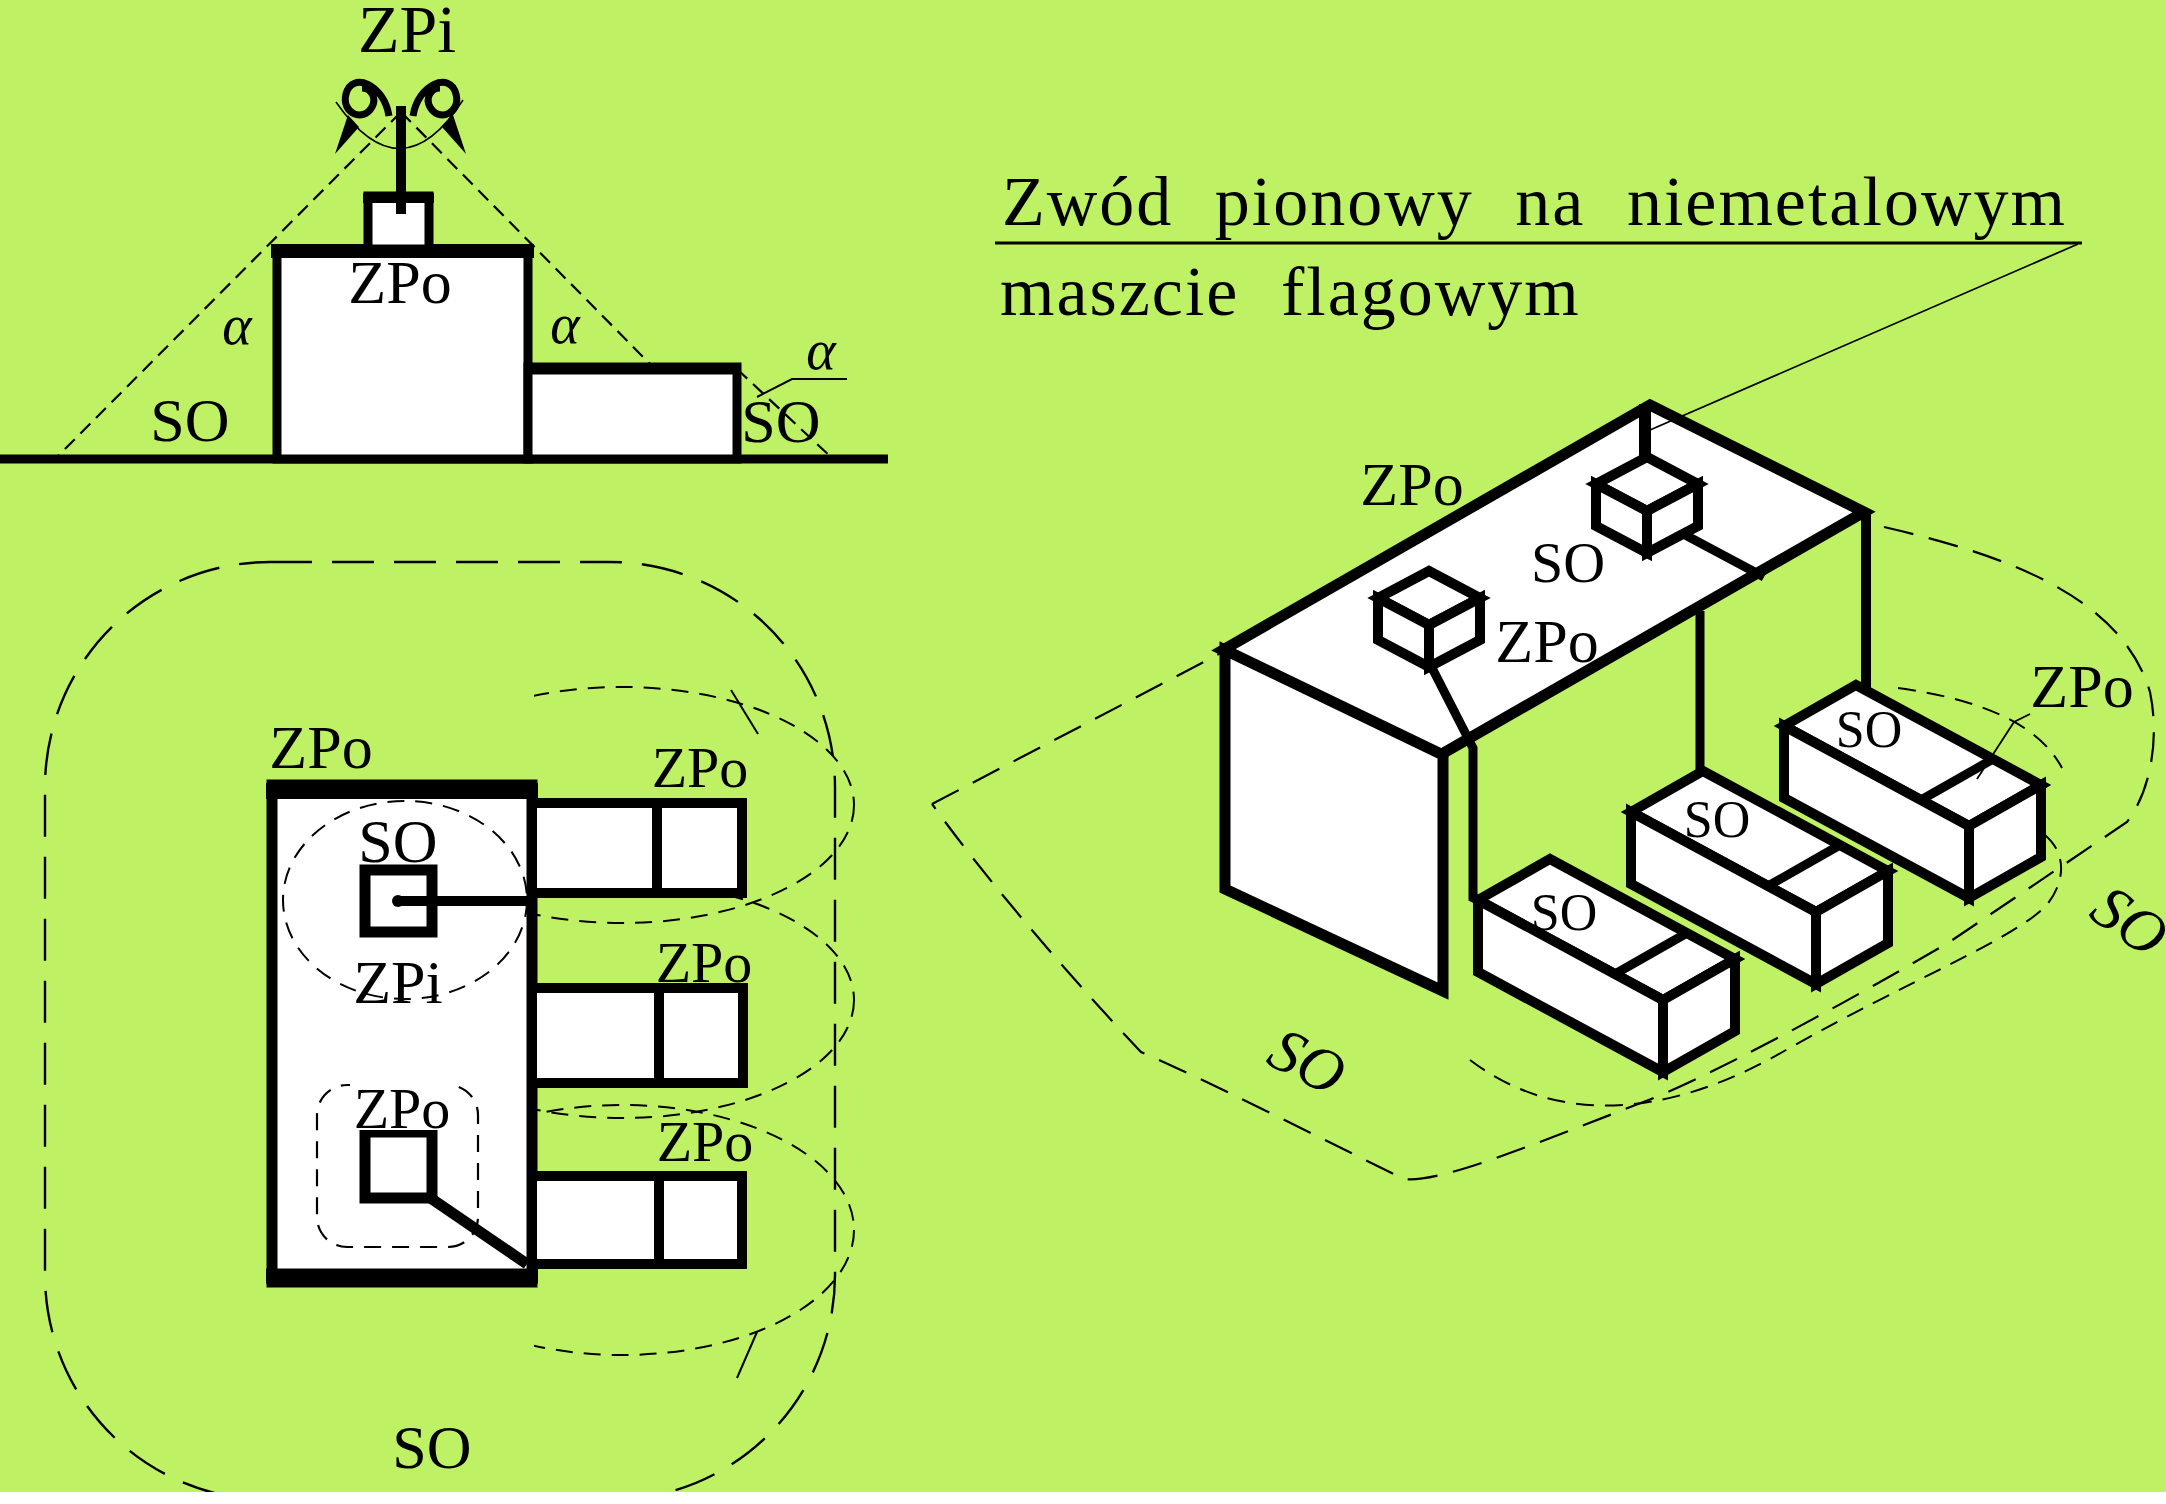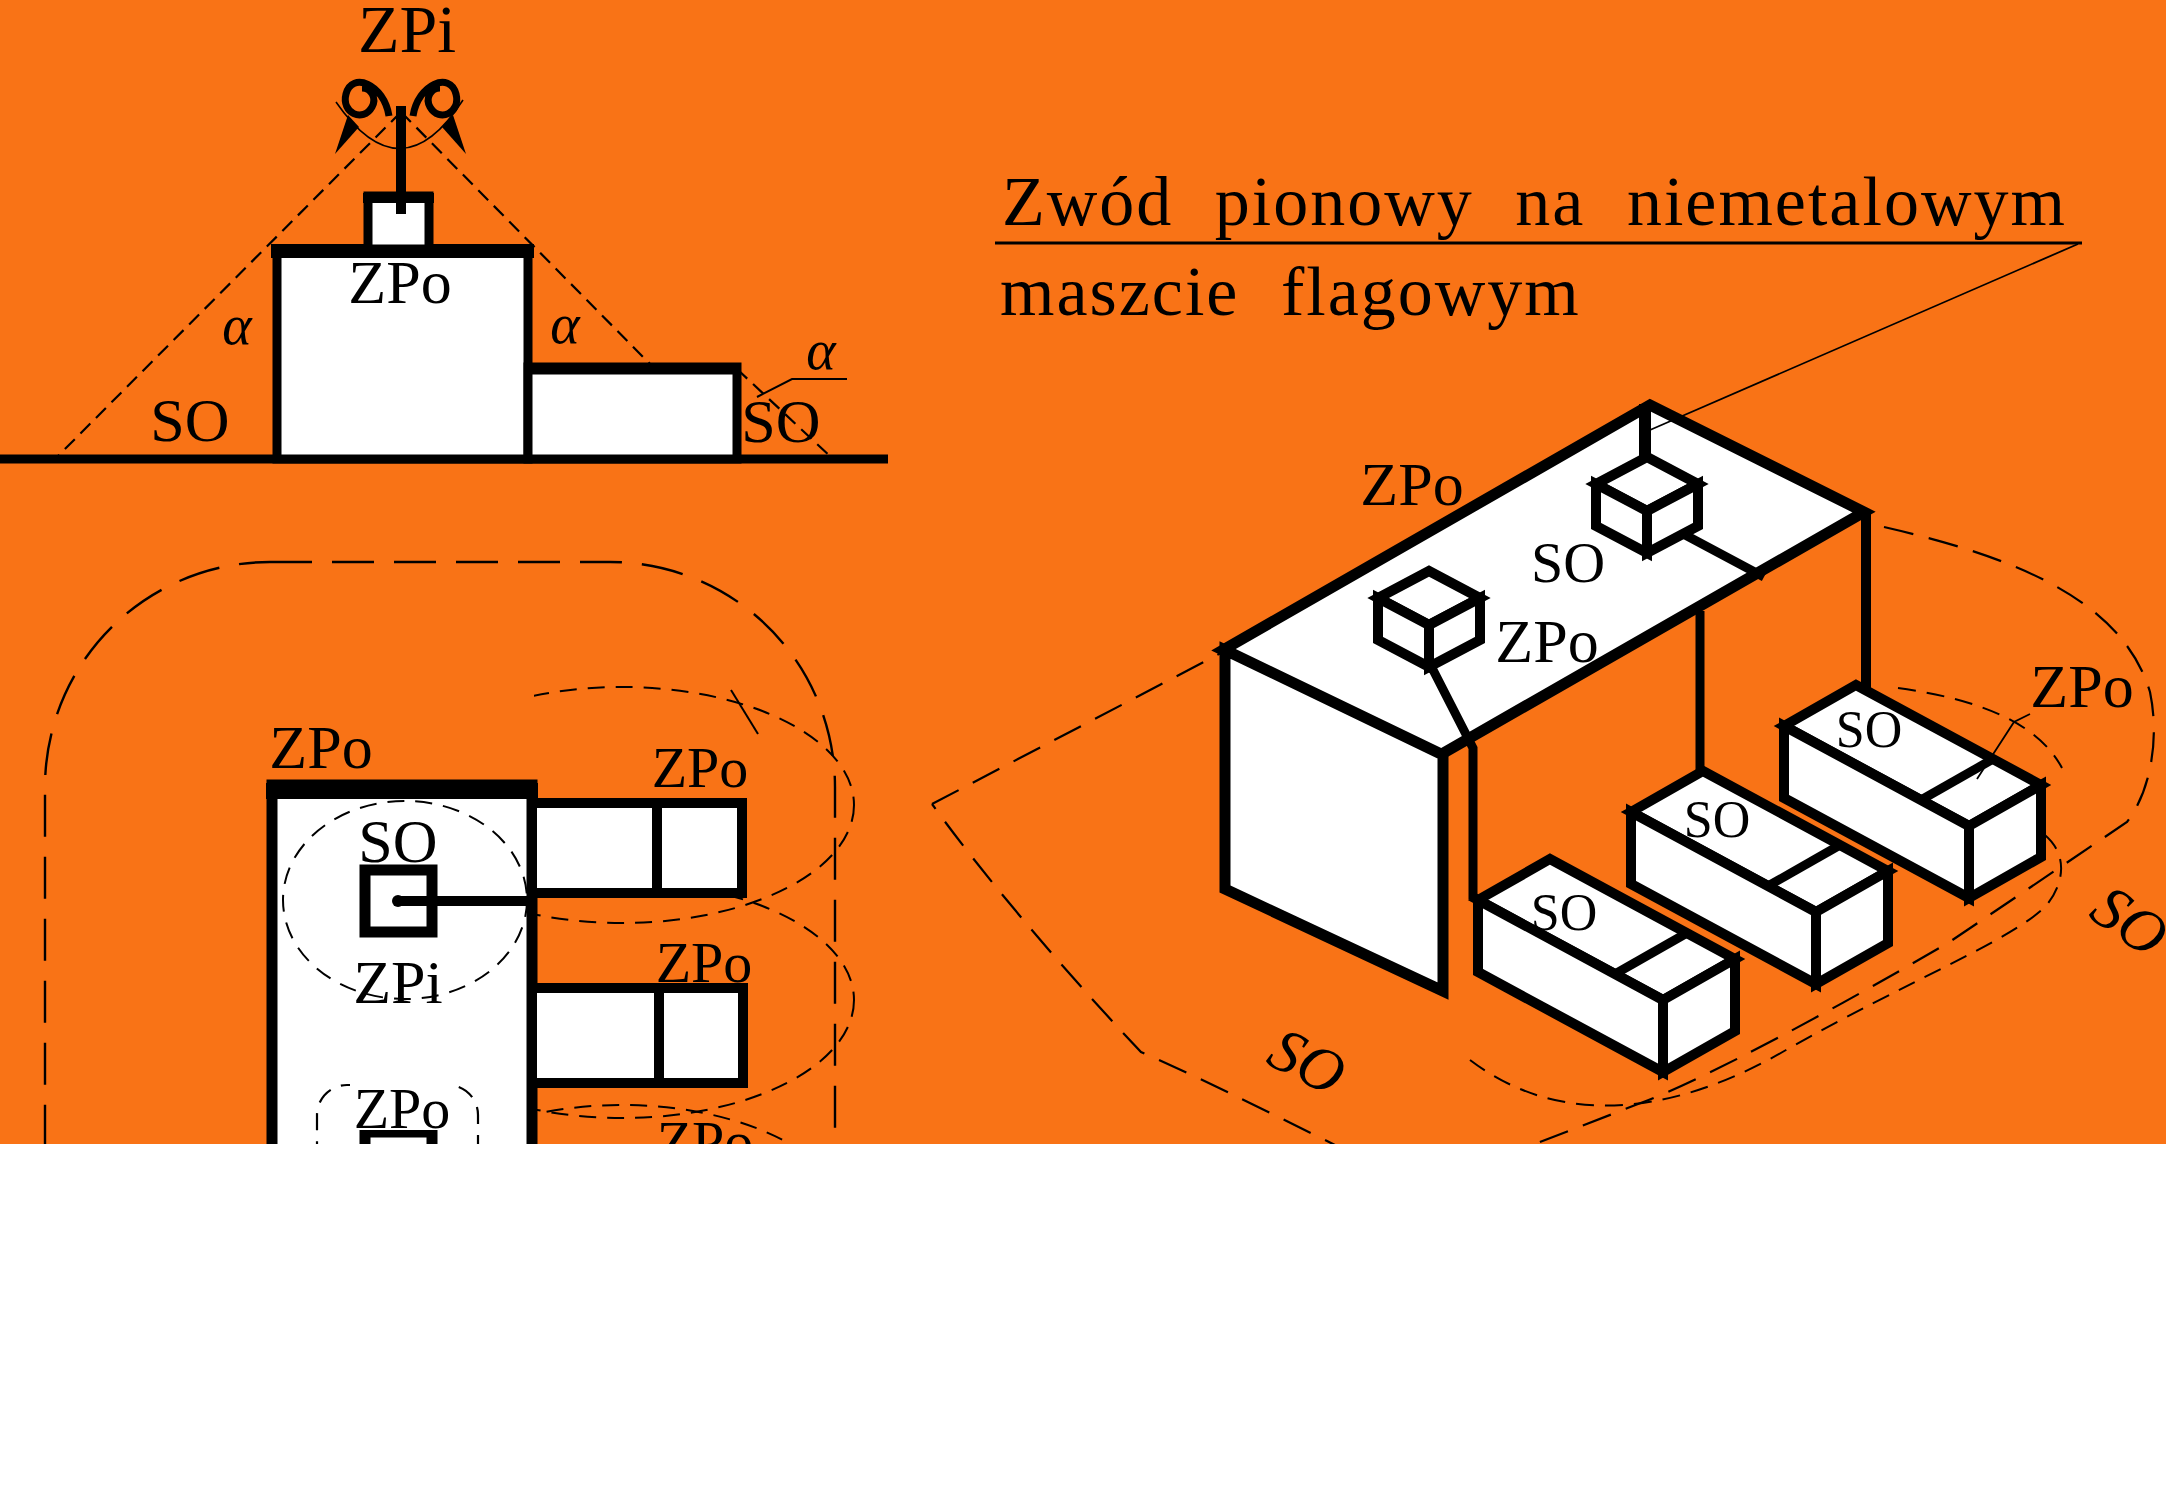--- a/index.html
+++ b/index.html
@@ -1,16 +1,16 @@
 <!DOCTYPE html>
 <html><head>
 <meta charset="utf-8">
 <style>
   html,body { margin:0; padding:0; background:#fff; }
-  .stage { position:relative; width:2166px; height:1144px; background:#f97316; overflow:hidden; }
+  .stage { position:relative; width:2166px; height:1492px; background:#bef264; overflow:hidden; }
   svg { position:absolute; left:0; top:0; }
   .lbl { font-family:"Liberation Serif","DejaVu Serif",serif; fill:#000; }
   .mid { text-anchor:middle; }
   .it  { font-style:italic; }
   .fs70 { font-size:70px; letter-spacing:2px; word-spacing:22px; }
   .fs68 { font-size:68px; }
   .fs62 { font-size:62px; }
   .fs58 { font-size:58px; }
   .fs56 { font-size:56px; }
   .fs52 { font-size:52px; }

